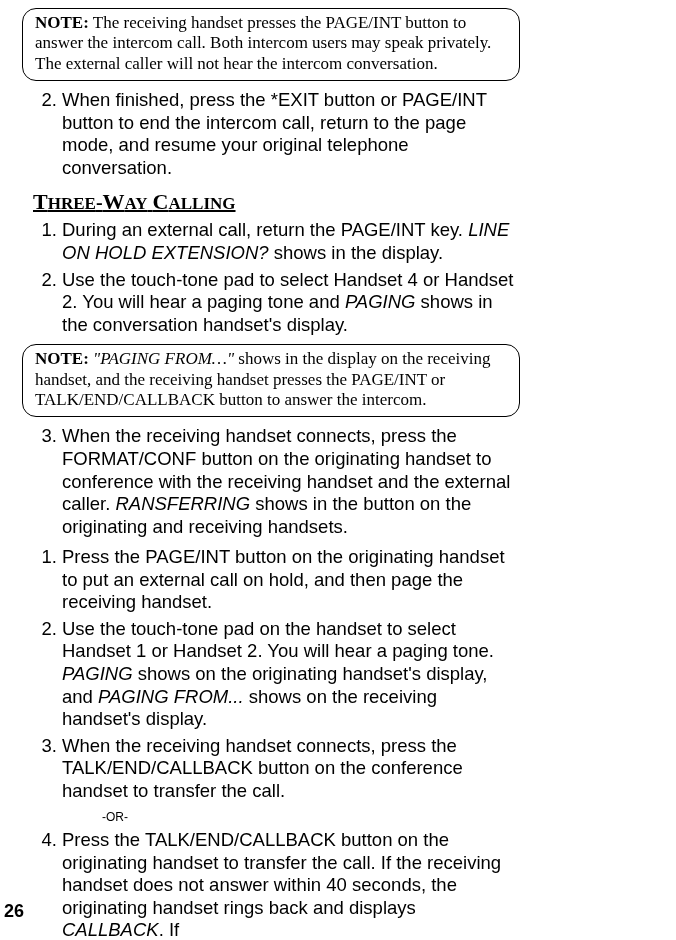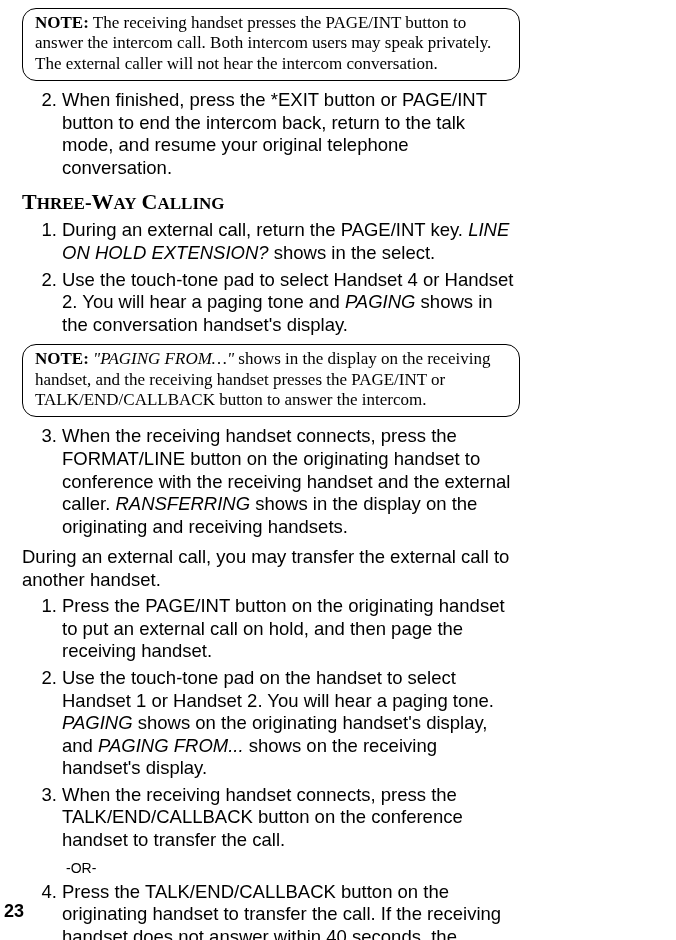--- a/index.html
+++ b/index.html
@@ -49,27 +49,28 @@
     font-size: 18.5px;
     line-height: 1.22;
     margin: 4px 0;
   }
   h2 {
     font-family: "Book Antiqua", Palatino, "Palatino Linotype", serif;
     font-weight: bold;
     font-variant: small-caps;
     letter-spacing: 0px;
     font-size: 20px;
-    margin: 10px 0 2px 0;
+    margin: 10px 0 2px 11px;
+    text-decoration: underline;
   }
   h2 .big { font-size: 22px; }
   h2 .sm { font-size: 17px; }
   .or {
-    margin-left: 44px;
-    font-size: 14px;
+    margin-left: 80px;
+    font-size: 12px;
     line-height: 1.22;
   }
   .page-num {
     position: absolute;
     bottom: 18px;
     left: 4px;
     font-weight: bold;
     font-size: 18px;
     font-family: Arial, Helvetica, sans-serif;
   }
@@ -78,46 +79,45 @@
 </head>
 <body>
 
 <div class="page">
 
   <div class="note-box">
     <span class="label">NOTE:</span><span> The receiving handset presses the PAGE/INT  button to answer the intercom call. Both intercom users may speak privately. The external caller will not hear the intercom conversation.</span>
   </div>
 
   <ol start="2">
-    <li>When finished, press the *EXIT button or PAGE/INT button to end the intercom back, return to the talk mode, and resume your original telephone conversation.</li>
+    <li>When finished, press the *EXIT button or PAGE/INT button to end the intercom call, return to the page mode, and resume your original telephone conversation.</li>
   </ol>
 
   <h2><span class="big">T</span><span class="sm">HREE</span>-<span class="big">W</span><span class="sm">AY</span> <span class="big">C</span><span class="sm">ALLING</span></h2>
 
   <ol start="1">
-    <li><span>During an external call, return the PAGE/INT key. </span><em class="it">LINE ON HOLD EXTENSION?</em><span> shows in the select.</span></li>
+    <li><span>During an external call, return the PAGE/INT key. </span><em class="it">LINE ON HOLD EXTENSION?</em><span> shows in the display.</span></li>
     <li><span>Use the touch-tone pad to select Handset 4 or Handset 2. You will hear a paging tone and </span><em class="it">PAGING</em><span> shows in the conversation handset's display.</span></li>
   </ol>
 
   <div class="note-box">
     <span class="label">NOTE:</span><em class="it"> "PAGING FROM…"</em><span> shows in the display on the receiving handset, and the receiving handset presses the PAGE/INT or TALK/END/CALLBACK button to answer the intercom.</span>
   </div>
 
   <ol start="3">
-    <li><span>When the receiving handset connects, press the FORMAT/LINE button on the originating handset to conference with the receiving handset and the external caller. </span><em class="it">RANSFERRING</em><span> shows in the display on the originating and receiving handsets.</span></li>
+    <li><span>When the receiving handset connects, press the FORMAT/CONF button on the originating handset to conference with the receiving handset and the external caller. </span><em class="it">RANSFERRING</em><span> shows in the button on the originating and receiving handsets.</span></li>
   </ol>
 
 
 
-  <div class="para">During an external call, you may transfer the external call to another handset.</div>
 
   <ol start="1">
     <li>Press the PAGE/INT button on the originating handset to put an external call on hold, and then page the receiving handset.</li>
     <li><span>Use the touch-tone pad on the handset to select Handset 1 or Handset 2. You will hear a paging tone. </span><em class="it">PAGING</em><span> shows on the originating handset's display, and </span><em class="it">PAGING FROM...</em><span> shows on the receiving handset's display.</span></li>
     <li>When the receiving handset connects, press the TALK/END/CALLBACK button on the conference handset to transfer the call.</li>
   </ol>
   <div class="or">-OR-</div>
   <ol start="4">
     <li><span>Press the TALK/END/CALLBACK button on the originating handset to transfer the call. If the receiving handset does not answer within 40 seconds, the originating handset rings back and displays </span><em class="it">CALLBACK</em><span>. If</span></li>
   </ol>
 
-  <div class="page-num">23</div>
+  <div class="page-num">26</div>
 </div>
 
 </body></html>

